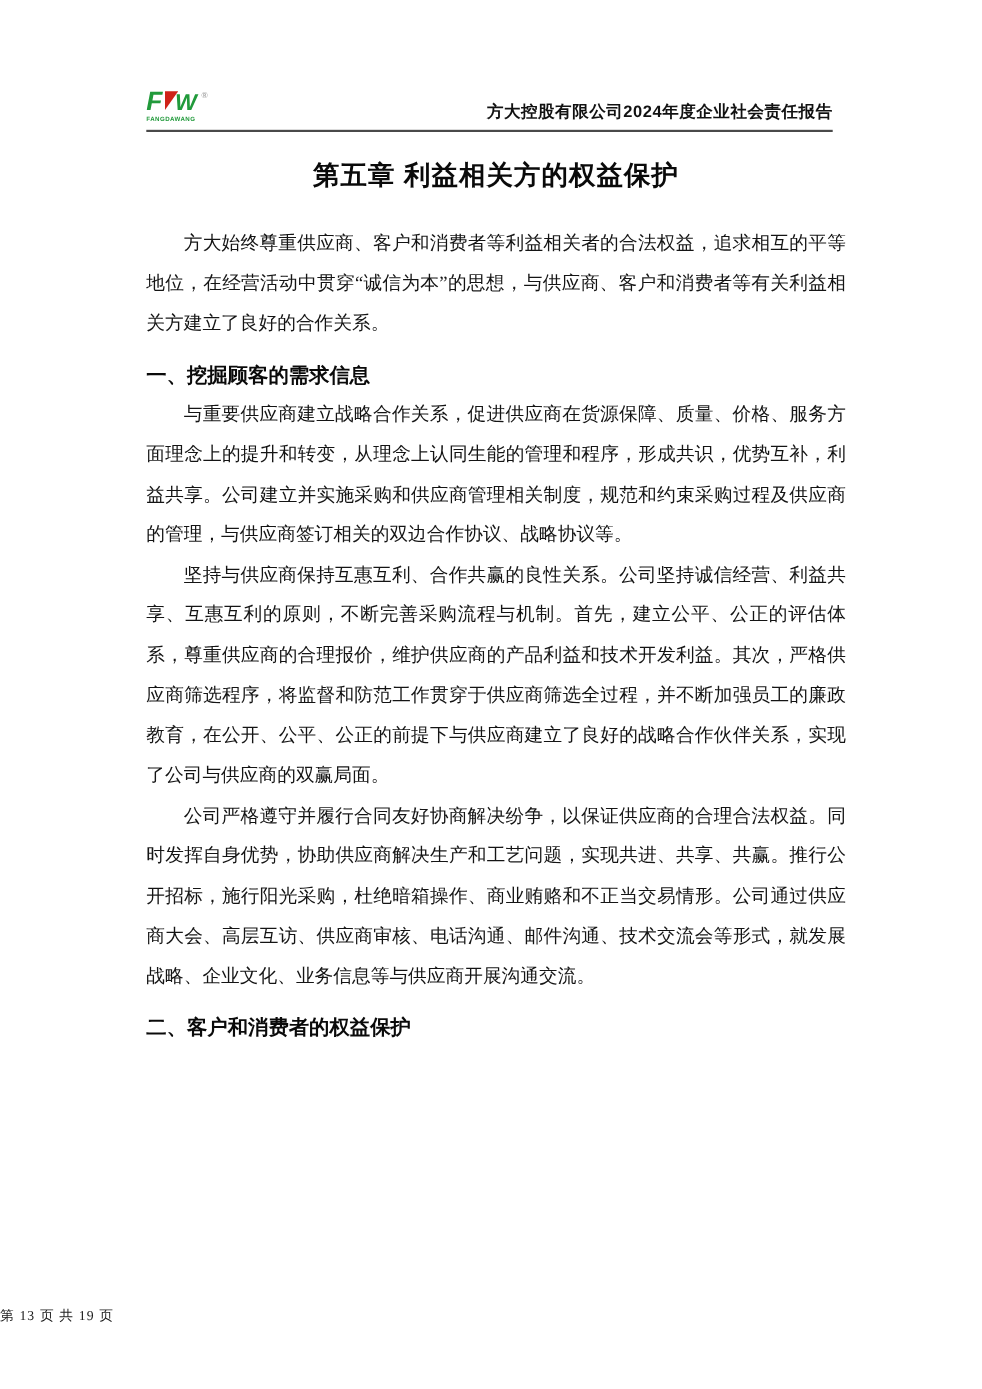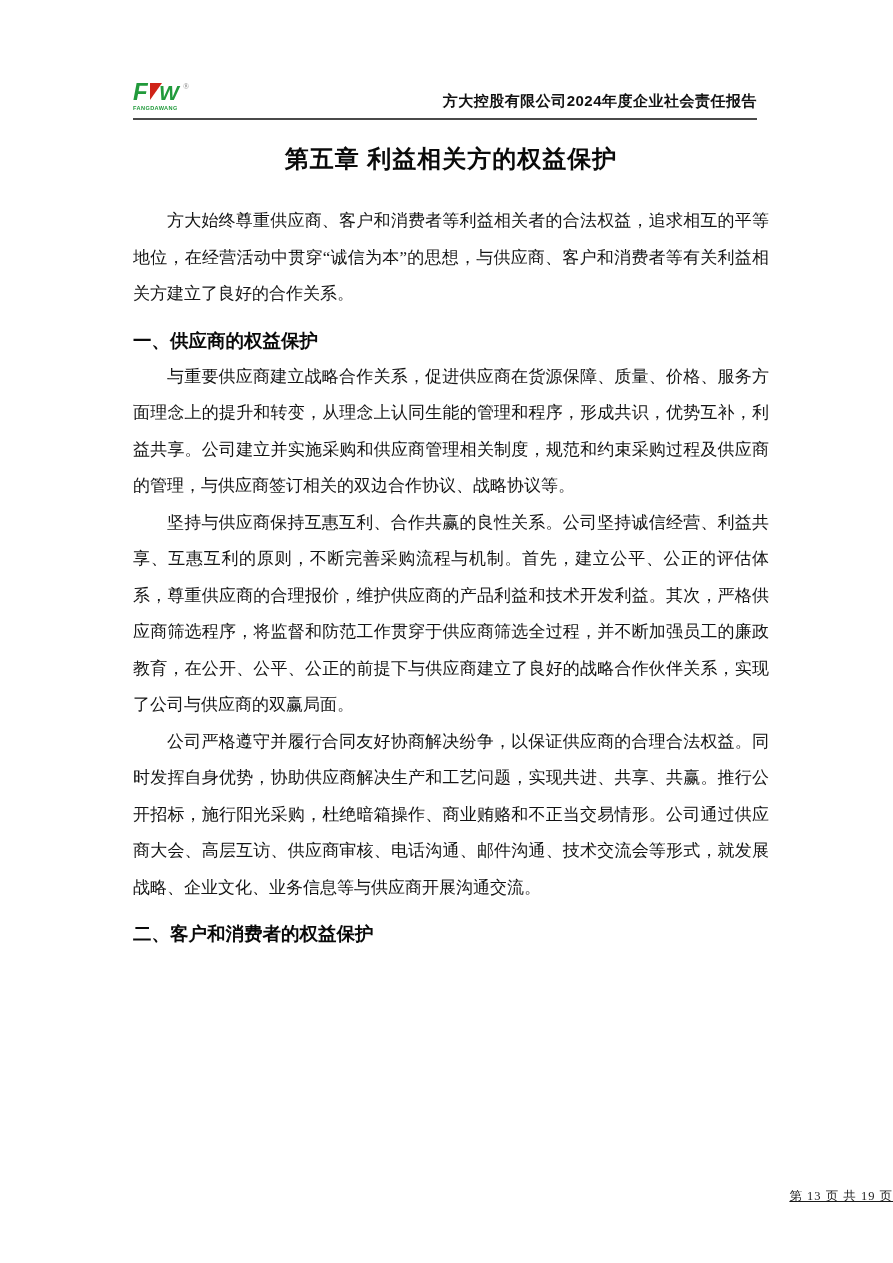--- a/index.html
+++ b/index.html
@@ -67,25 +67,24 @@
     font-size: 18.5px;
     line-height: 37px;
     color: #0a0a0a;
     text-align: left;
   }
   
   .footer {
     position: absolute;
     left: 0; right: 0;
     top: 1188px;
-    text-align: right;
+    text-align: left;
     font-size: 12.5px;
     letter-spacing: 1px;
     color: #1a1a1a;
-    text-decoration: underline;
   }
 </style>
 </head>
 <body>
 
 <div class="page">
 
   <div class="header">
     <div class="header-row">
       <div class="logo-block">
@@ -99,21 +98,21 @@
       </div>
       <div class="report-title">方大控股有限公司2024年度企业社会责任报告</div>
     </div>
     <div class="header-rule"></div>
   </div>
 
   <h1 class="chapter-title">第五章 利益相关方的权益保护</h1>
 
   <div class="content">
     <p class="para">方大始终尊重供应商、客户和消费者等利益相关者的合法权益，追求相互的平等地位，在经营活动中贯穿“诚信为本”的思想，与供应商、客户和消费者等有关利益相关方建立了良好的合作关系。</p>
-    <h2 class="section">一、供应商的权益保护</h2>
+    <h2 class="section">一、挖掘顾客的需求信息</h2>
     <p class="para">与重要供应商建立战略合作关系，促进供应商在货源保障、质量、价格、服务方面理念上的提升和转变，从理念上认同生能的管理和程序，形成共识，优势互补，利益共享。公司建立并实施采购和供应商管理相关制度，规范和约束采购过程及供应商的管理，与供应商签订相关的双边合作协议、战略协议等。</p>
     <p class="para">坚持与供应商保持互惠互利、合作共赢的良性关系。公司坚持诚信经营、利益共享、互惠互利的原则，不断完善采购流程与机制。首先，建立公平、公正的评估体系，尊重供应商的合理报价，维护供应商的产品利益和技术开发利益。其次，严格供应商筛选程序，将监督和防范工作贯穿于供应商筛选全过程，并不断加强员工的廉政教育，在公开、公平、公正的前提下与供应商建立了良好的战略合作伙伴关系，实现了公司与供应商的双赢局面。</p>
     <p class="para">公司严格遵守并履行合同友好协商解决纷争，以保证供应商的合理合法权益。同时发挥自身优势，协助供应商解决生产和工艺问题，实现共进、共享、共赢。推行公开招标，施行阳光采购，杜绝暗箱操作、商业贿赂和不正当交易情形。公司通过供应商大会、高层互访、供应商审核、电话沟通、邮件沟通、技术交流会等形式，就发展战略、企业文化、业务信息等与供应商开展沟通交流。</p>
     <h2 class="section">二、客户和消费者的权益保护</h2>
   </div>
 
   <div class="footer">
     <span>第 13 页 共 19 页</span>
   </div>
 

